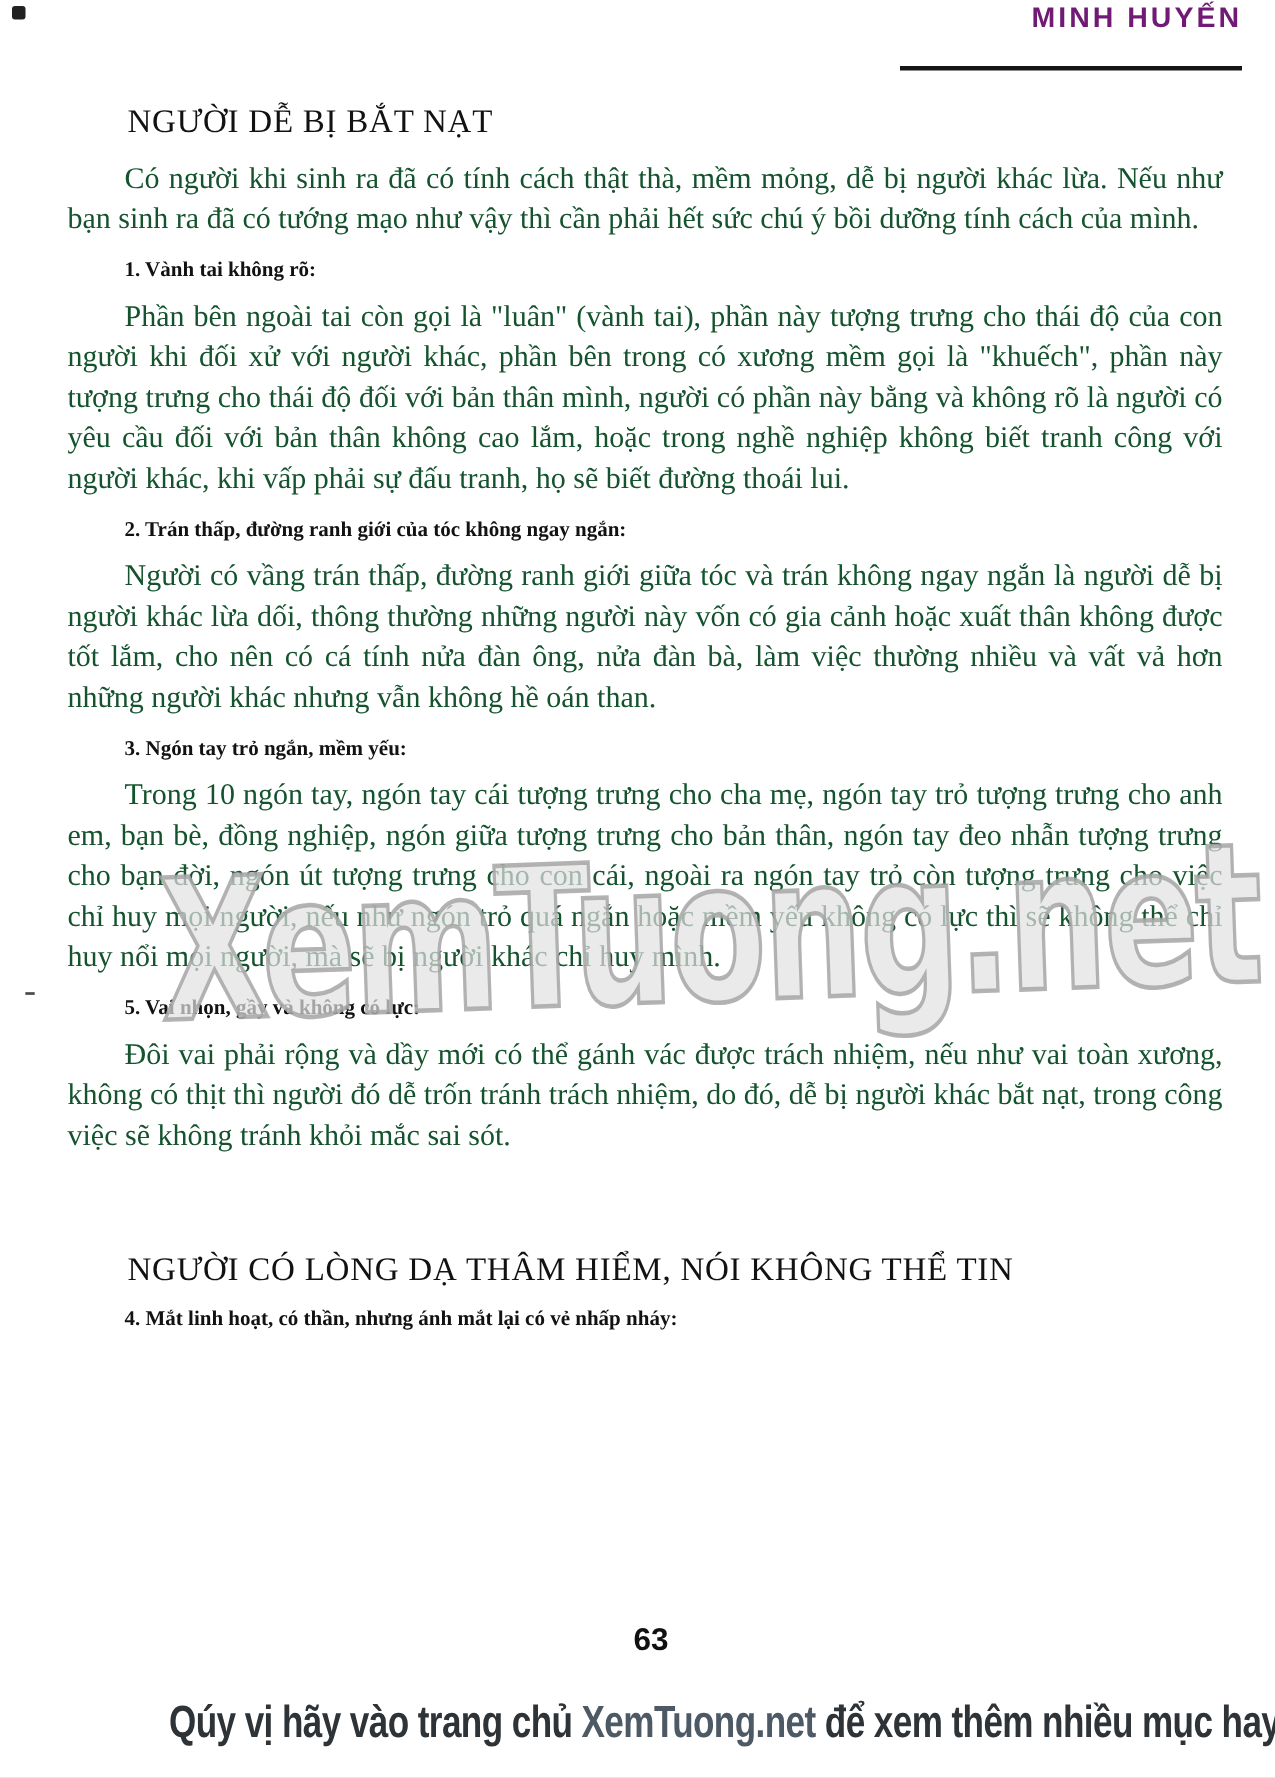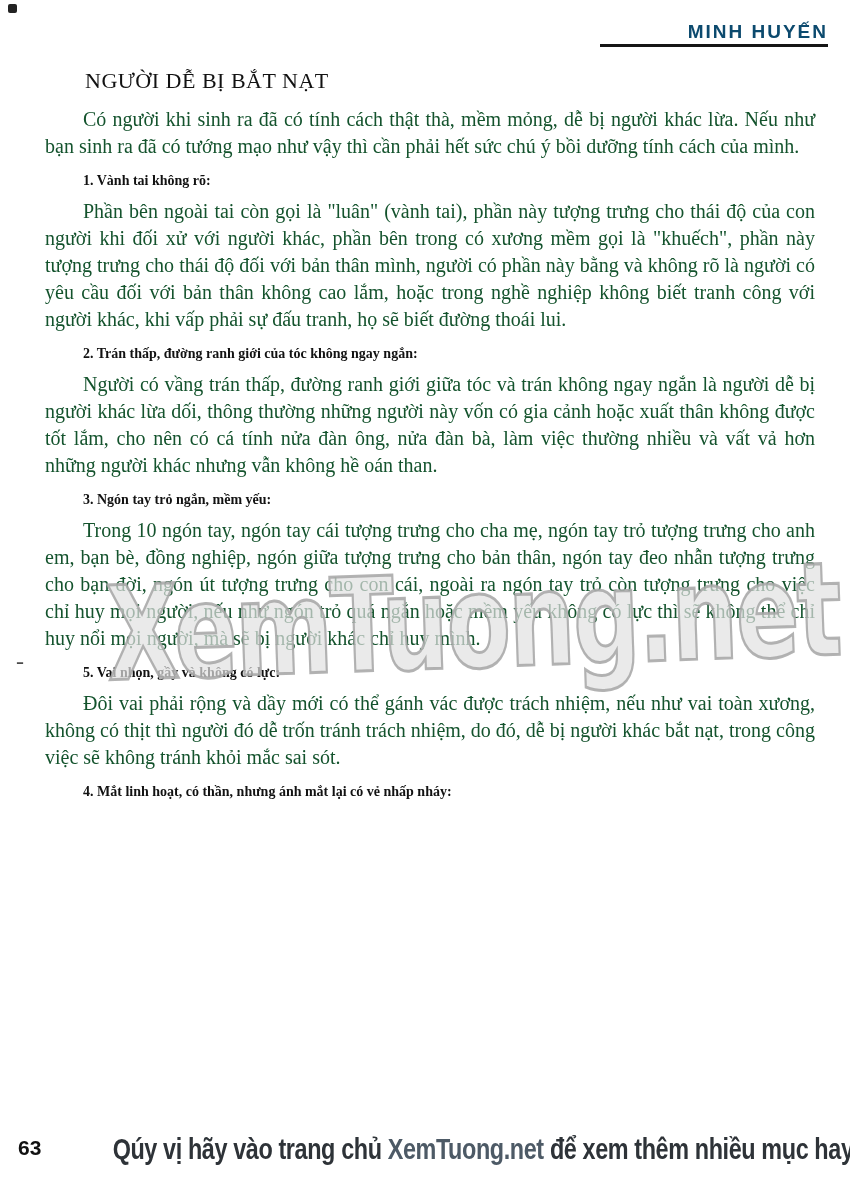--- a/index.html
+++ b/index.html
@@ -16,26 +16,26 @@
   }
   .scan-speck {
     position: absolute;
     left: 8px; top: 4px;
     width: 9px; height: 9px;
     background: #222;
     border-radius: 2px;
   }
   .header-author {
     position: absolute;
-    top: 21px; right: 22px;
+    top: 2px; right: 22px;
     font-family: "Liberation Sans", sans-serif;
     font-size: 19px;
     font-weight: 600;
     letter-spacing: 2px;
-    color: #0c4a6e;
+    color: #701a75;
   }
   .header-rule {
     position: absolute;
     top: 44px; right: 22px;
     width: 228px; height: 3px;
     background: #151515;
   }
   .content {
     position: relative;
     padding: 68px 35px 0 45px;
@@ -100,22 +100,22 @@
     font-family: "Liberation Sans", sans-serif;
     font-weight: bold;
     font-size: 30px;
     color: #2e3338;
     letter-spacing: -0.5px;
   }
   .footer-link { color: #4d5a66; }
   .page-number {
     position: absolute;
     left: 0; right: 0;
-    top: 1136px;
-    text-align: left;
+    top: 1082px;
+    text-align: center;
     z-index: 5;
   }
   .page-number span {
     display: inline-block;
     margin-left: 18px;
     font-family: "Liberation Sans", sans-serif;
     font-weight: bold;
     font-size: 21px;
     color: #111;
   }
@@ -145,20 +145,21 @@
 
     <div class="section-heading">2. Trán thấp, đường ranh giới của tóc không ngay ngắn:</div>
     <p class="body-text">Người có vầng trán thấp, đường ranh giới giữa tóc và trán không ngay ngắn là người dễ bị người khác lừa dối, thông thường những người này vốn có gia cảnh hoặc xuất thân không được tốt lắm, cho nên có cá tính nửa đàn ông, nửa đàn bà, làm việc thường nhiều và vất vả hơn những người khác nhưng vẫn không hề oán than.</p>
 
     <div class="section-heading">3. Ngón tay trỏ ngắn, mềm yếu:</div>
     <p class="body-text">Trong 10 ngón tay, ngón tay cái tượng trưng cho cha mẹ, ngón tay trỏ tượng trưng cho anh em, bạn bè, đồng nghiệp, ngón giữa tượng trưng cho bản thân, ngón tay đeo nhẫn tượng trưng cho bạn đời, ngón út tượng trưng cho con cái, ngoài ra ngón tay trỏ còn tượng trưng cho việc chỉ huy mọi người, nếu như ngón trỏ quá ngắn hoặc mềm yếu không có lực thì sẽ không thể chỉ huy nổi mọi người, mà sẽ bị người khác chỉ huy mình.</p>
 
     <div class="section-heading">5. Vai nhọn, gầy và không có lực:</div>
     <p class="body-text">Đôi vai phải rộng và dầy mới có thể gánh vác được trách nhiệm, nếu như vai toàn xương, không có thịt thì người đó dễ trốn tránh trách nhiệm, do đó, dễ bị người khác bắt nạt, trong công việc sẽ không tránh khỏi mắc sai sót.</p>
 
+    <div class="article-title second">NGƯỜI CÓ LÒNG DẠ THÂM HIỂM, NÓI KHÔNG THỂ TIN</div>
 
 
     <div class="section-heading">4. Mắt linh hoạt, có thần, nhưng ánh mắt lại có vẻ nhấp nháy:</div>
 
   </div>
 
   <div class="footer-line">
     <div class="footer-inner">
       <span>Qúy vị hãy vào trang chủ </span><span class="footer-link">XemTuong.net</span><span> để xem thêm nhiều mục hay khác</span>
     </div>

